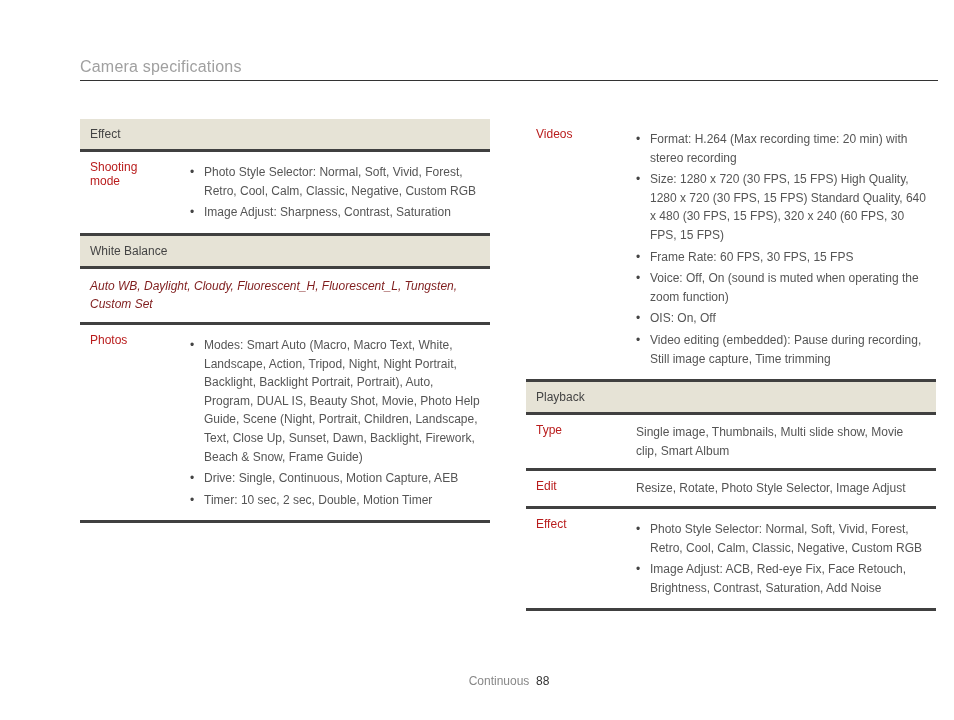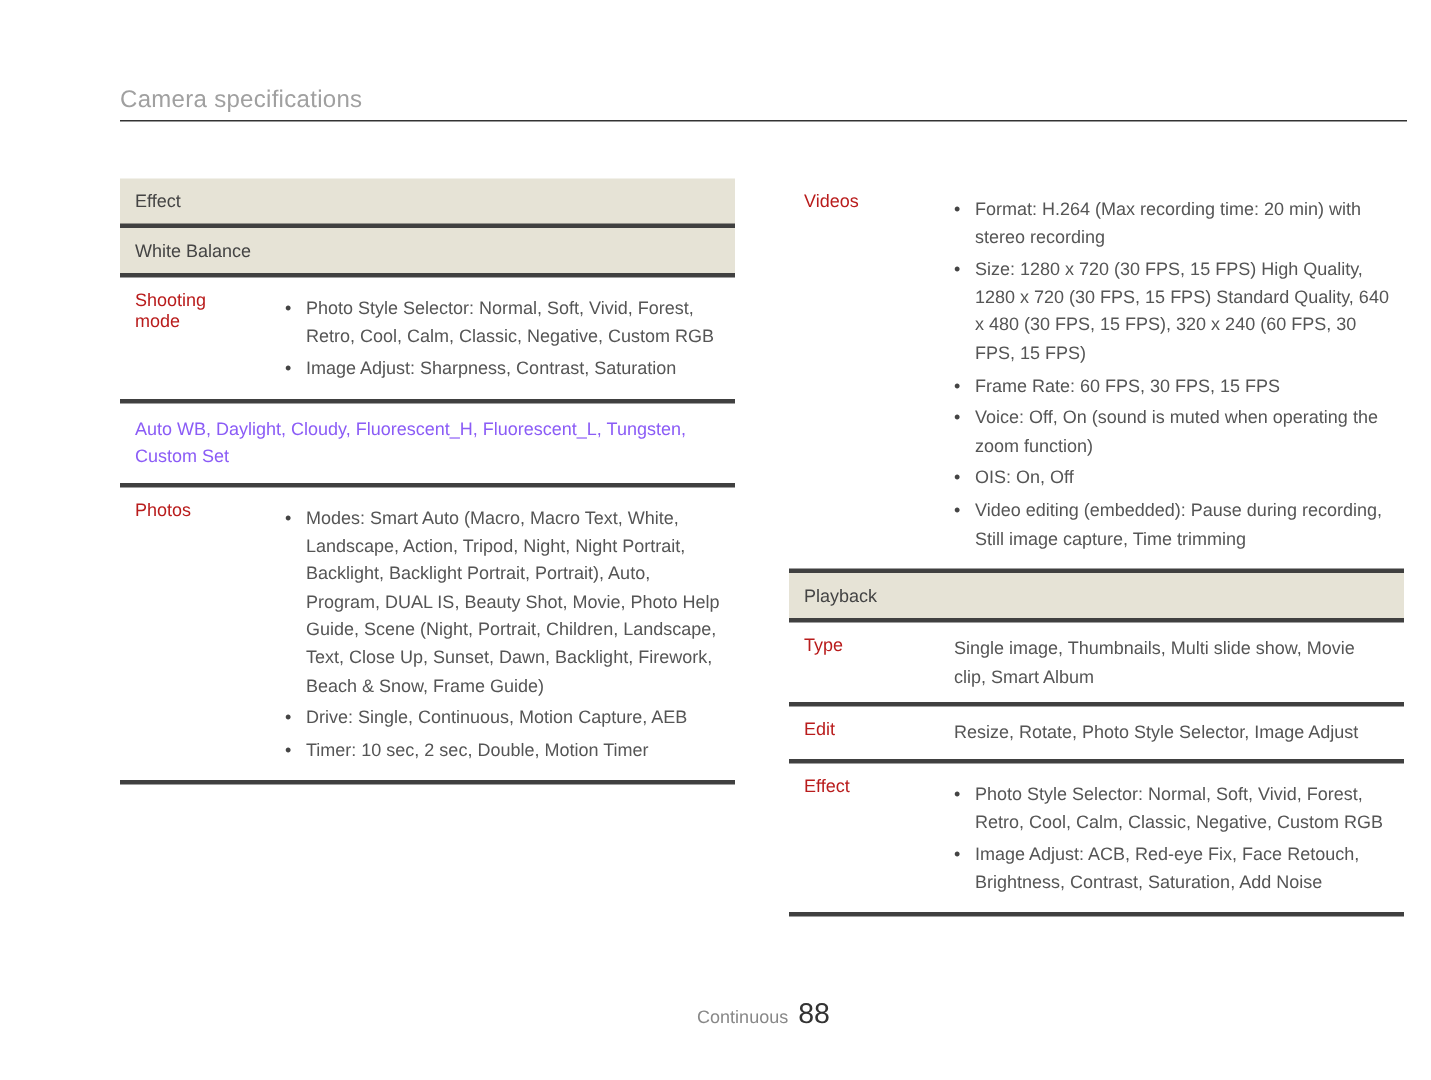--- a/index.html
+++ b/index.html
@@ -7,52 +7,52 @@
   .page { width: 954px; height: 720px; position: relative; padding: 58px 48px 0 48px; margin-left: 32px; }
   .page-title { font-size: 16px; font-weight: 300; color: #a0a0a0; letter-spacing: 0.2px; }
   .title-rule { border: none; border-top: 1px solid #333; margin-top: 4px; }
   .columns { margin-top: 38px; display: flex; gap: 36px; }
   .col { width: 410px; }
   table.spec { width: 100%; border-collapse: collapse; font-size: 12px; }
   table.spec td, table.spec th { border-bottom: 3px solid #404040; padding: 8px 10px; vertical-align: top; text-align: left; }
   table.spec th.section { background: #e6e3d6; font-weight: 400; color: #444; }
   table.spec td.label { width: 100px; color: #b91c1c; }
   table.spec td.value { color: #555; line-height: 1.55; }
-  table.spec td.full { color: #8b5cf6; line-height: 1.55; }
+  table.spec td.full { color: #7f1d1d; line-height: 1.55; font-style: italic; }
   ul.b { list-style: none; padding: 0; margin: 0; }
   ul.b li { position: relative; padding-left: 14px; margin: 3px 0; line-height: 1.55; }
   ul.b li::before { content: "•"; position: absolute; left: 0; top: 0; color: #444; }
   .footer { position: absolute; bottom: 32px; left: 0; width: 100%; text-align: center; font-size: 12px; color: #888; }
-  .footer .pn { color: #333; font-size: 19px; }
+  .footer .pn { color: #333; font-size: 12px; }
 </style>
 </head>
 <body>
 <div class="page">
   <div class="page-title">Camera specifications</div>
   <hr class="title-rule">
 
   <div class="columns">
 
     <div class="col">
       <table class="spec">
         <tbody>
             <tr>
           <th class="section" colspan="2">Effect</th>
         </tr>
         <tr>
-          <th class="section" colspan="2">White Balance</th>
-        </tr>
-        <tr>
           <td class="label">Shooting mode</td>
           <td class="value">
             <ul class="b">
               <li>Photo Style Selector: Normal, Soft, Vivid, Forest, Retro, Cool, Calm, Classic, Negative, Custom RGB</li>
               <li>Image Adjust: Sharpness, Contrast, Saturation</li>
             </ul>
           </td>
+        </tr>
+        <tr>
+          <th class="section" colspan="2">White Balance</th>
         </tr>
         <tr>
           <td class="full" colspan="2">Auto WB, Daylight, Cloudy, Fluorescent_H, Fluorescent_L, Tungsten, Custom Set</td>
         </tr>
         <tr>
           <td class="label">Photos</td>
           <td class="value">
             <ul class="b">
               <li>Modes: Smart Auto (Macro, Macro Text, White, Landscape, Action, Tripod, Night, Night Portrait, Backlight, Backlight Portrait, Portrait), Auto, Program, DUAL IS, Beauty Shot, Movie, Photo Help Guide, Scene (Night, Portrait, Children, Landscape, Text, Close Up, Sunset, Dawn, Backlight, Firework, Beach &amp; Snow, Frame Guide)</li>
               <li>Drive: Single, Continuous, Motion Capture, AEB</li>

